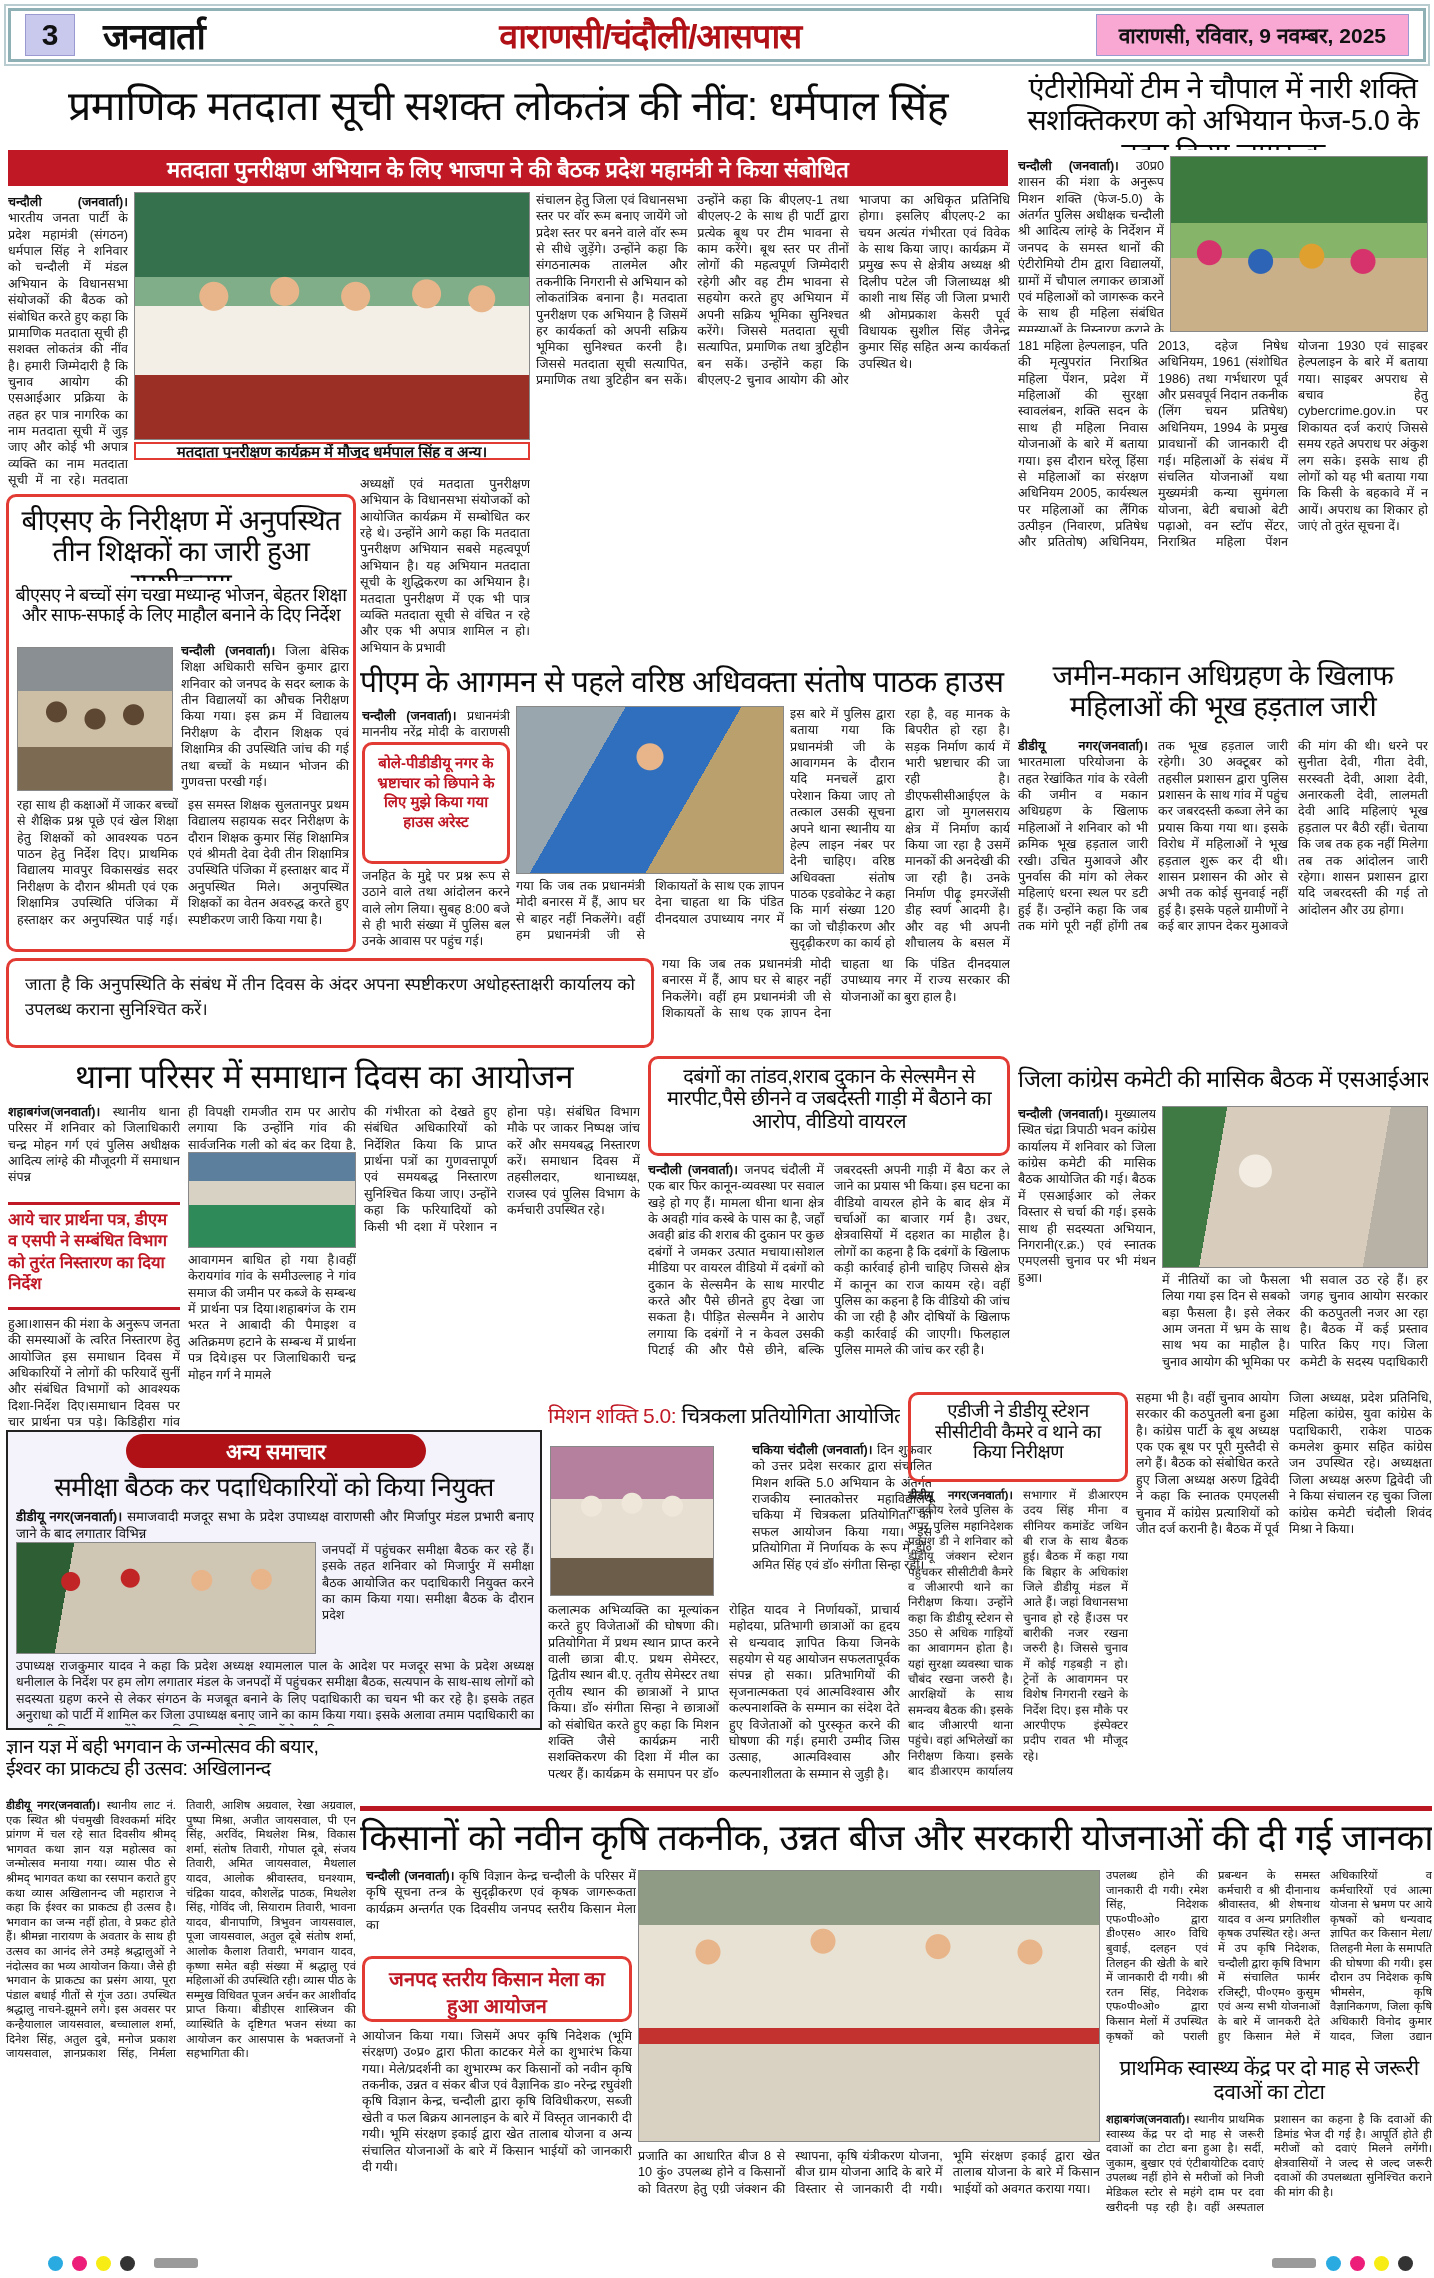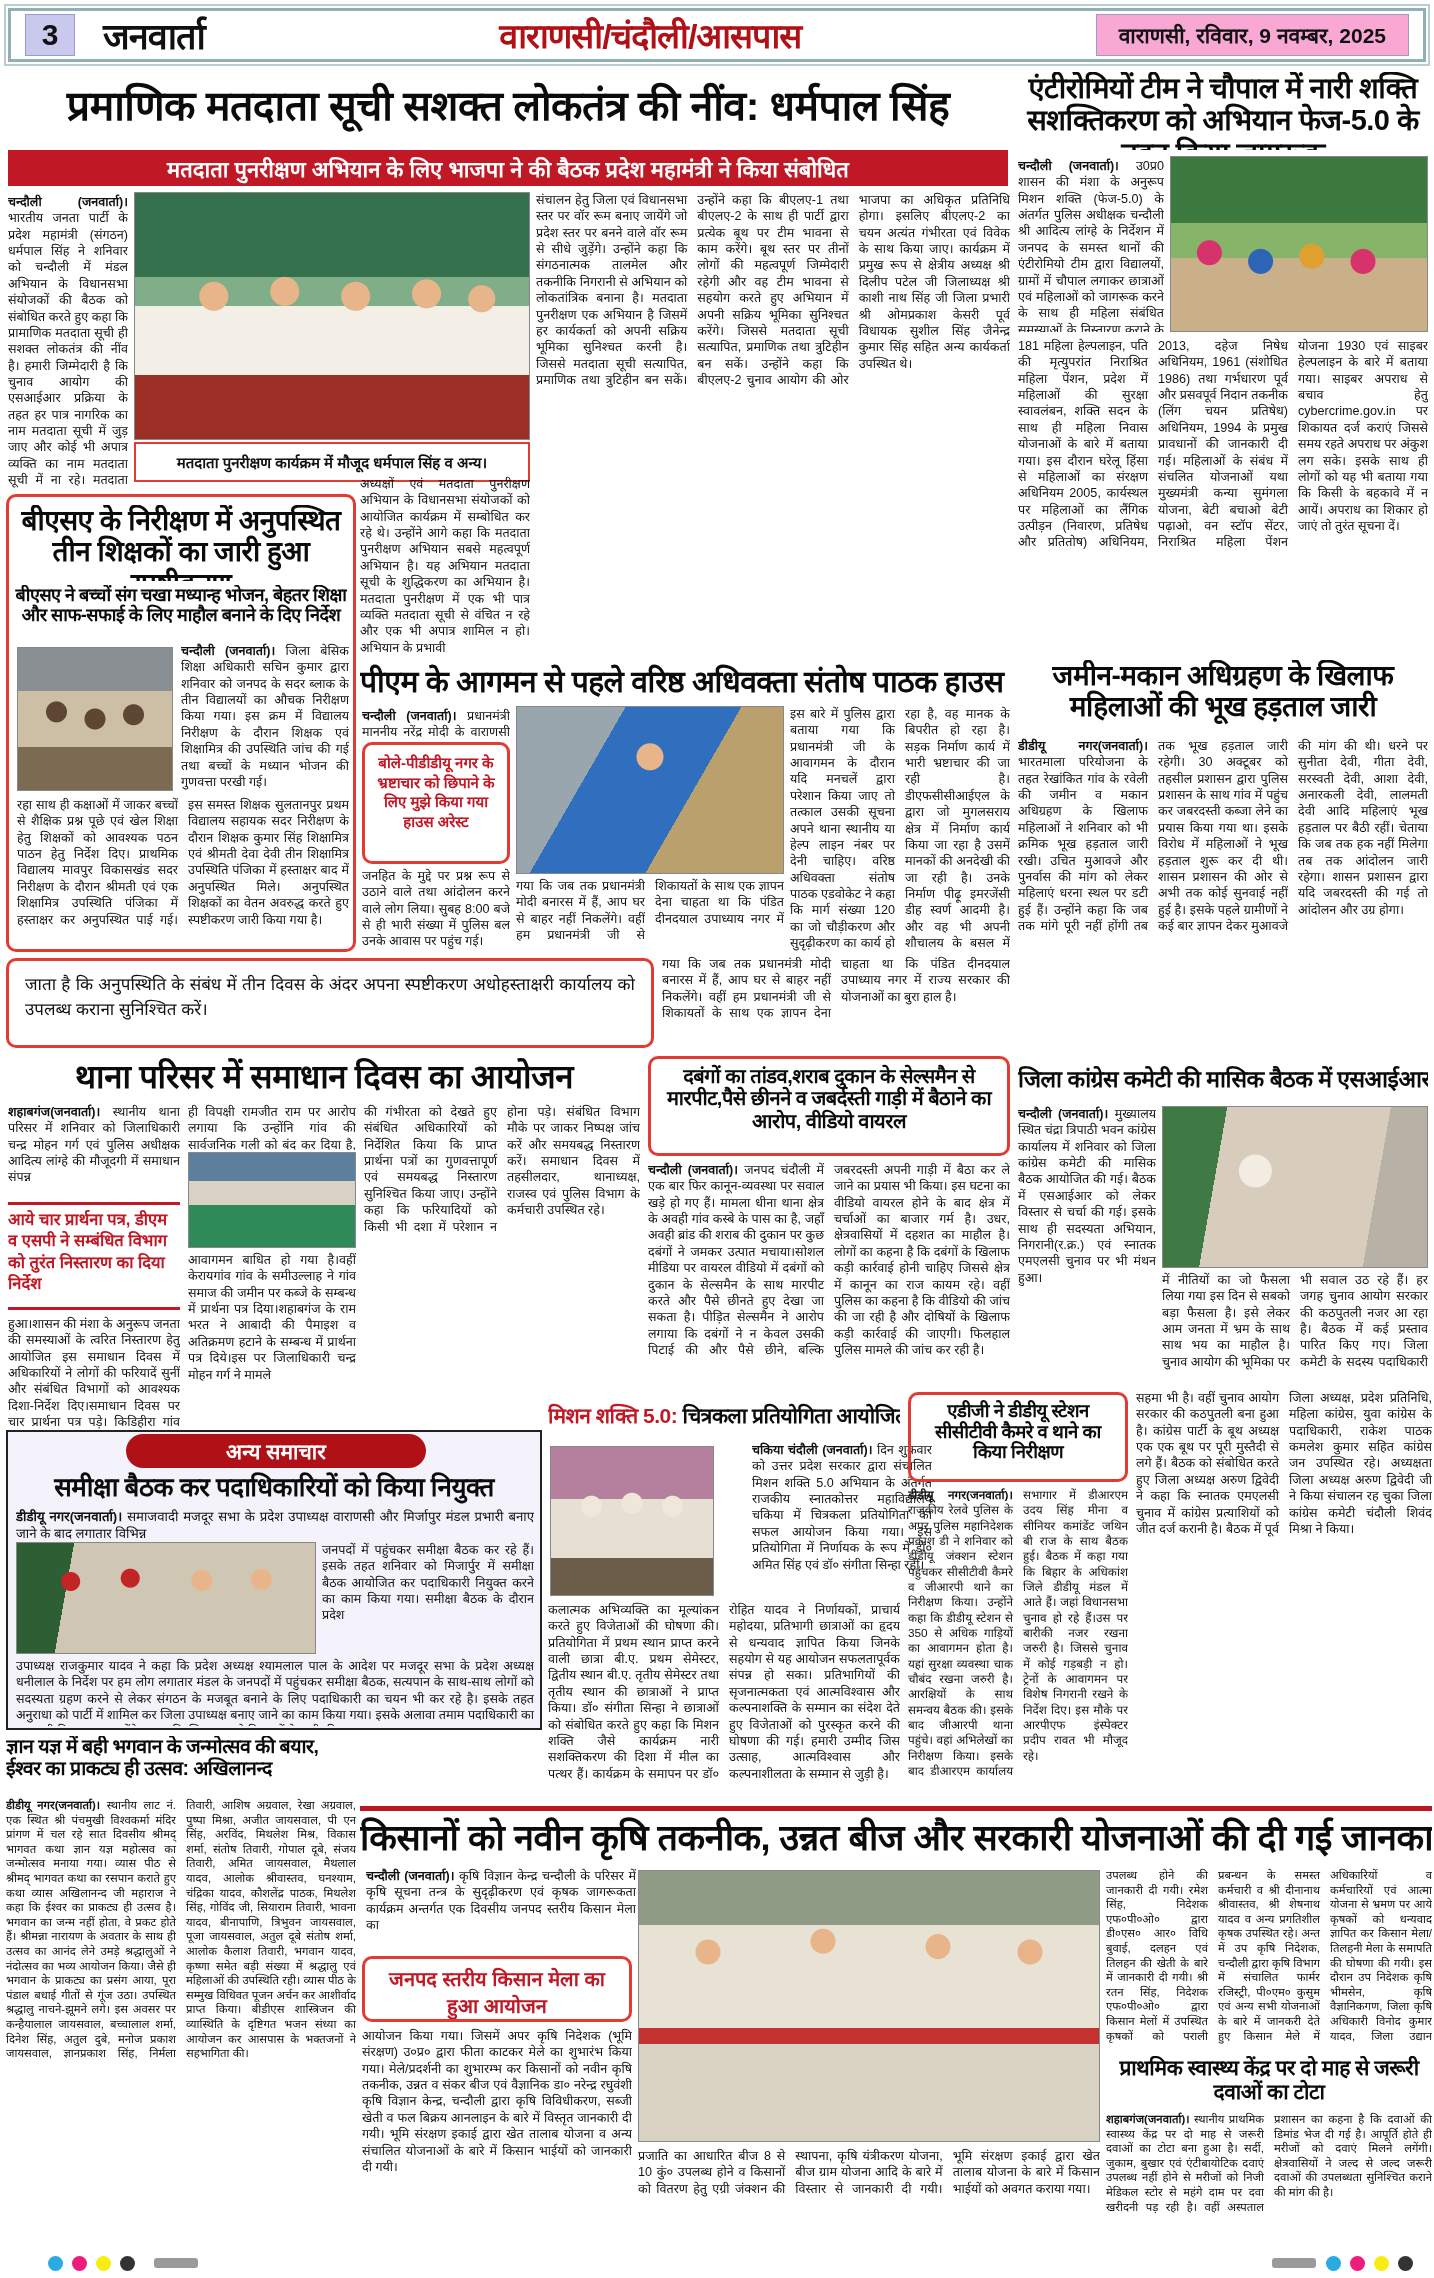--- a/index.html
+++ b/index.html
@@ -9,21 +9,21 @@
   
   .masthead{border:3px solid #8fb0b5;outline:2px solid #ffffff;box-shadow:0 0 0 4px #b9cdd0;
             background:#fff;display:flex;align-items:center;padding:0 14px;}
   .pagebox{background:#c9c9ee;border:1px solid #9a9ad0;font-weight:bold;font-size:30px;
            width:48px;height:40px;display:flex;align-items:center;justify-content:center;}
   .paper-title{font-size:36px;font-weight:bold;letter-spacing:-1px;margin-left:28px;}
   .edition{flex:1;text-align:center;font-size:34px;font-weight:bold;color:#b01116;letter-spacing:-1px;}
   .datebox{background:#f9a8d4;border:1px solid #9a9ad0;font-weight:bold;font-size:21px;
            padding:6px 22px;white-space:nowrap;}
   
-  .hl{font-weight:bold;color:#0b0b0b;text-align:center;letter-spacing:-0.5px;line-height:1.12;overflow:hidden;}
+  .hl{font-weight:normal;color:#0b0b0b;text-align:center;letter-spacing:-0.5px;line-height:1.12;overflow:hidden;}
   .nowrap{white-space:nowrap;}
   .redbar{background:#c01825;color:#fff;font-weight:bold;display:flex;align-items:center;justify-content:center;overflow:hidden;}
   .redbox{border:3px solid #e23b34;border-radius:10px;overflow:hidden;}
   .redtext{color:#c01825;}
   
   .bt{font-size:12.6px;line-height:1.30;text-align:justify;overflow:hidden;word-break:break-word;}
   .bt .dl{font-weight:bold;}
   .c2{column-count:2;column-gap:10px;}
   .c3{column-count:3;column-gap:10px;}
   .small{font-size:11.4px;line-height:1.28;}
@@ -89,21 +89,21 @@
     <div class="pagebox">3</div>
     <div class="paper-title">जनवार्ता</div>
     <div class="edition">वाराणसी/चंदौली/आसपास</div>
     <div class="datebox">वाराणसी, रविवार, 9 नवम्बर, 2025</div>
   </div>
 
   <div class="abs hl nowrap" style="left:8px;top:74px;width:1000px;height:66px;font-size:41px;line-height:64px;">प्रमाणिक मतदाता सूची सशक्त लोकतंत्र की नींव: धर्मपाल सिंह</div>
   <div class="abs redbar" style="left:8px;top:150px;width:1000px;height:36px;font-size:22px;">मतदाता पुनरीक्षण अभियान के लिए भाजपा ने की बैठक प्रदेश महामंत्री ने किया संबोधित</div>
   <div class="abs bt" style="left:8px;top:194px;width:120px;height:294px;"><span class="dl">चन्दौली (जनवार्ता)।</span> <span>भारतीय जनता पार्टी के प्रदेश महामंत्री (संगठन) धर्मपाल सिंह ने शनिवार को चन्दौली में मंडल अभियान के विधानसभा संयोजकों की बैठक को संबोधित करते हुए कहा कि प्रामाणिक मतदाता सूची ही सशक्त लोकतंत्र की नींव है। हमारी जिम्मेदारी है कि चुनाव आयोग की एसआईआर प्रक्रिया के तहत हर पात्र नागरिक का नाम मतदाता सूची में जुड़ जाए और कोई भी अपात्र व्यक्ति का नाम मतदाता सूची में ना रहे। मतदाता पुनरीक्षण अभियान के तहत गांव, गली, शहर, हर डगर तक दस्तक देना है। श्री धर्मपाल सिंह</span></div>
   <div class="abs photo ph-dais" style="left:134px;top:192px;width:396px;height:248px;"></div>
-  <div class="abs cap" style="left:134px;top:442px;width:396px;height:40px;">मतदाता पुनरीक्षण कार्यक्रम में मौजूद धर्मपाल सिंह व अन्य।</div>
+  <div class="abs cap" style="left:134px;top:442px;width:396px;height:18px;">मतदाता पुनरीक्षण कार्यक्रम में मौजूद धर्मपाल सिंह व अन्य।</div>
   <div class="abs bt" style="left:360px;top:476px;width:170px;height:186px;">अध्यक्षों एवं मतदाता पुनरीक्षण अभियान के विधानसभा संयोजकों को आयोजित कार्यक्रम में सम्बोधित कर रहे थे। उन्होंने आगे कहा कि मतदाता पुनरीक्षण अभियान सबसे महत्वपूर्ण अभियान है। यह अभियान मतदाता सूची के शुद्धिकरण का अभियान है। मतदाता पुनरीक्षण में एक भी पात्र व्यक्ति मतदाता सूची से वंचित न रहे और एक भी अपात्र शामिल न हो। अभियान के प्रभावी</div>
   <div class="abs bt c3" style="left:536px;top:192px;width:474px;height:468px;">संचालन हेतु जिला एवं विधानसभा स्तर पर वॉर रूम बनाए जायेंगे जो प्रदेश स्तर पर बनने वाले वॉर रूम से सीधे जुड़ेंगे। उन्होंने कहा कि संगठनात्मक तालमेल और तकनीकि निगरानी से अभियान को लोकतांत्रिक बनाना है। मतदाता पुनरीक्षण एक अभियान है जिसमें हर कार्यकर्ता को अपनी सक्रिय भूमिका सुनिश्चत करनी है। जिससे मतदाता सूची सत्यापित, प्रमाणिक तथा त्रुटिहीन बन सकें। उन्होंने कहा कि बीएलए-1 तथा बीएलए-2 के साथ ही पार्टी द्वारा प्रत्येक बूथ पर टीम भावना से काम करेंगे। बूथ स्तर पर तीनों लोगों की महत्वपूर्ण जिम्मेदारी रहेगी और वह टीम भावना से सहयोग करते हुए अभियान में अपनी सक्रिय भूमिका सुनिश्चत करेंगे। जिससे मतदाता सूची सत्यापित, प्रमाणिक तथा त्रुटिहीन बन सकें। उन्होंने कहा कि बीएलए-2 चुनाव आयोग की ओर भाजपा का अधिकृत प्रतिनिधि होगा। इसलिए बीएलए-2 का चयन अत्यंत गंभीरता एवं विवेक के साथ किया जाए। कार्यक्रम में प्रमुख रूप से क्षेत्रीय अध्यक्ष श्री दिलीप पटेल जी जिलाध्यक्ष श्री काशी नाथ सिंह जी जिला प्रभारी श्री ओमप्रकाश केसरी पूर्व विधायक सुशील सिंह जैनेन्द्र कुमार सिंह सहित अन्य कार्यकर्ता उपस्थित थे।</div>
 
   <div class="abs hl" style="left:1018px;top:72px;width:410px;height:78px;font-size:29px;">एंटीरोमियों टीम ने चौपाल में नारी शक्ति सशक्तिकरण को अभियान फेज-5.0 के तहत किया जागरूक</div>
   <div class="abs bt" style="left:1018px;top:158px;width:146px;height:174px;"><span class="dl">चन्दौली (जनवार्ता)।</span> <span>उ0प्र0 शासन की मंशा के अनुरूप मिशन शक्ति (फेज-5.0) के अंतर्गत पुलिस अधीक्षक चन्दौली श्री आदित्य लांग्हे के निर्देशन में जनपद के समस्त थानों की एंटीरोमियो टीम द्वारा विद्यालयों, ग्रामों में चौपाल लगाकर छात्राओं एवं महिलाओं को जागरूक करने के साथ ही महिला संबंधित समस्याओं के निस्तारण कराने के संबंध में जानकारी दिया गया।</span></div>
   <div class="abs photo ph-chaupal" style="left:1170px;top:156px;width:258px;height:176px;"></div>
   <div class="abs bt c3" style="left:1018px;top:338px;width:410px;height:318px;">181 महिला हेल्पलाइन, पति की मृत्युपरांत निराश्रित महिला पेंशन, प्रदेश में महिलाओं की सुरक्षा स्वावलंबन, शक्ति सदन के साथ ही महिला निवास योजनाओं के बारे में बताया गया। इस दौरान घरेलू हिंसा से महिलाओं का संरक्षण अधिनियम 2005, कार्यस्थल पर महिलाओं का लैंगिक उत्पीड़न (निवारण, प्रतिषेध और प्रतितोष) अधिनियम, 2013, दहेज निषेध अधिनियम, 1961 (संशोधित 1986) तथा गर्भधारण पूर्व और प्रसवपूर्व निदान तकनीक (लिंग चयन प्रतिषेध) अधिनियम, 1994 के प्रमुख प्रावधानों की जानकारी दी गई। महिलाओं के संबंध में संचलित योजनाओं यथा मुख्यमंत्री कन्या सुमंगला योजना, बेटी बचाओ बेटी पढ़ाओ, वन स्टॉप सेंटर, निराश्रित महिला पेंशन योजना 1930 एवं साइबर हेल्पलाइन के बारे में बताया गया। साइबर अपराध से बचाव हेतु cybercrime.gov.in पर शिकायत दर्ज कराएं जिससे समय रहते अपराध पर अंकुश लग सके। इसके साथ ही लोगों को यह भी बताया गया कि किसी के बहकावे में न आयें। अपराध का शिकार हो जाएं तो तुरंत सूचना दें।</div>
 
   <div class="abs redbox" style="left:6px;top:494px;width:350px;height:458px;">
     <div class="abs hl" style="left:6px;top:8px;width:332px;height:76px;font-size:28px;">बीएसए के निरीक्षण में अनुपस्थित तीन शिक्षकों का जारी हुआ स्पष्टीकरण</div>

